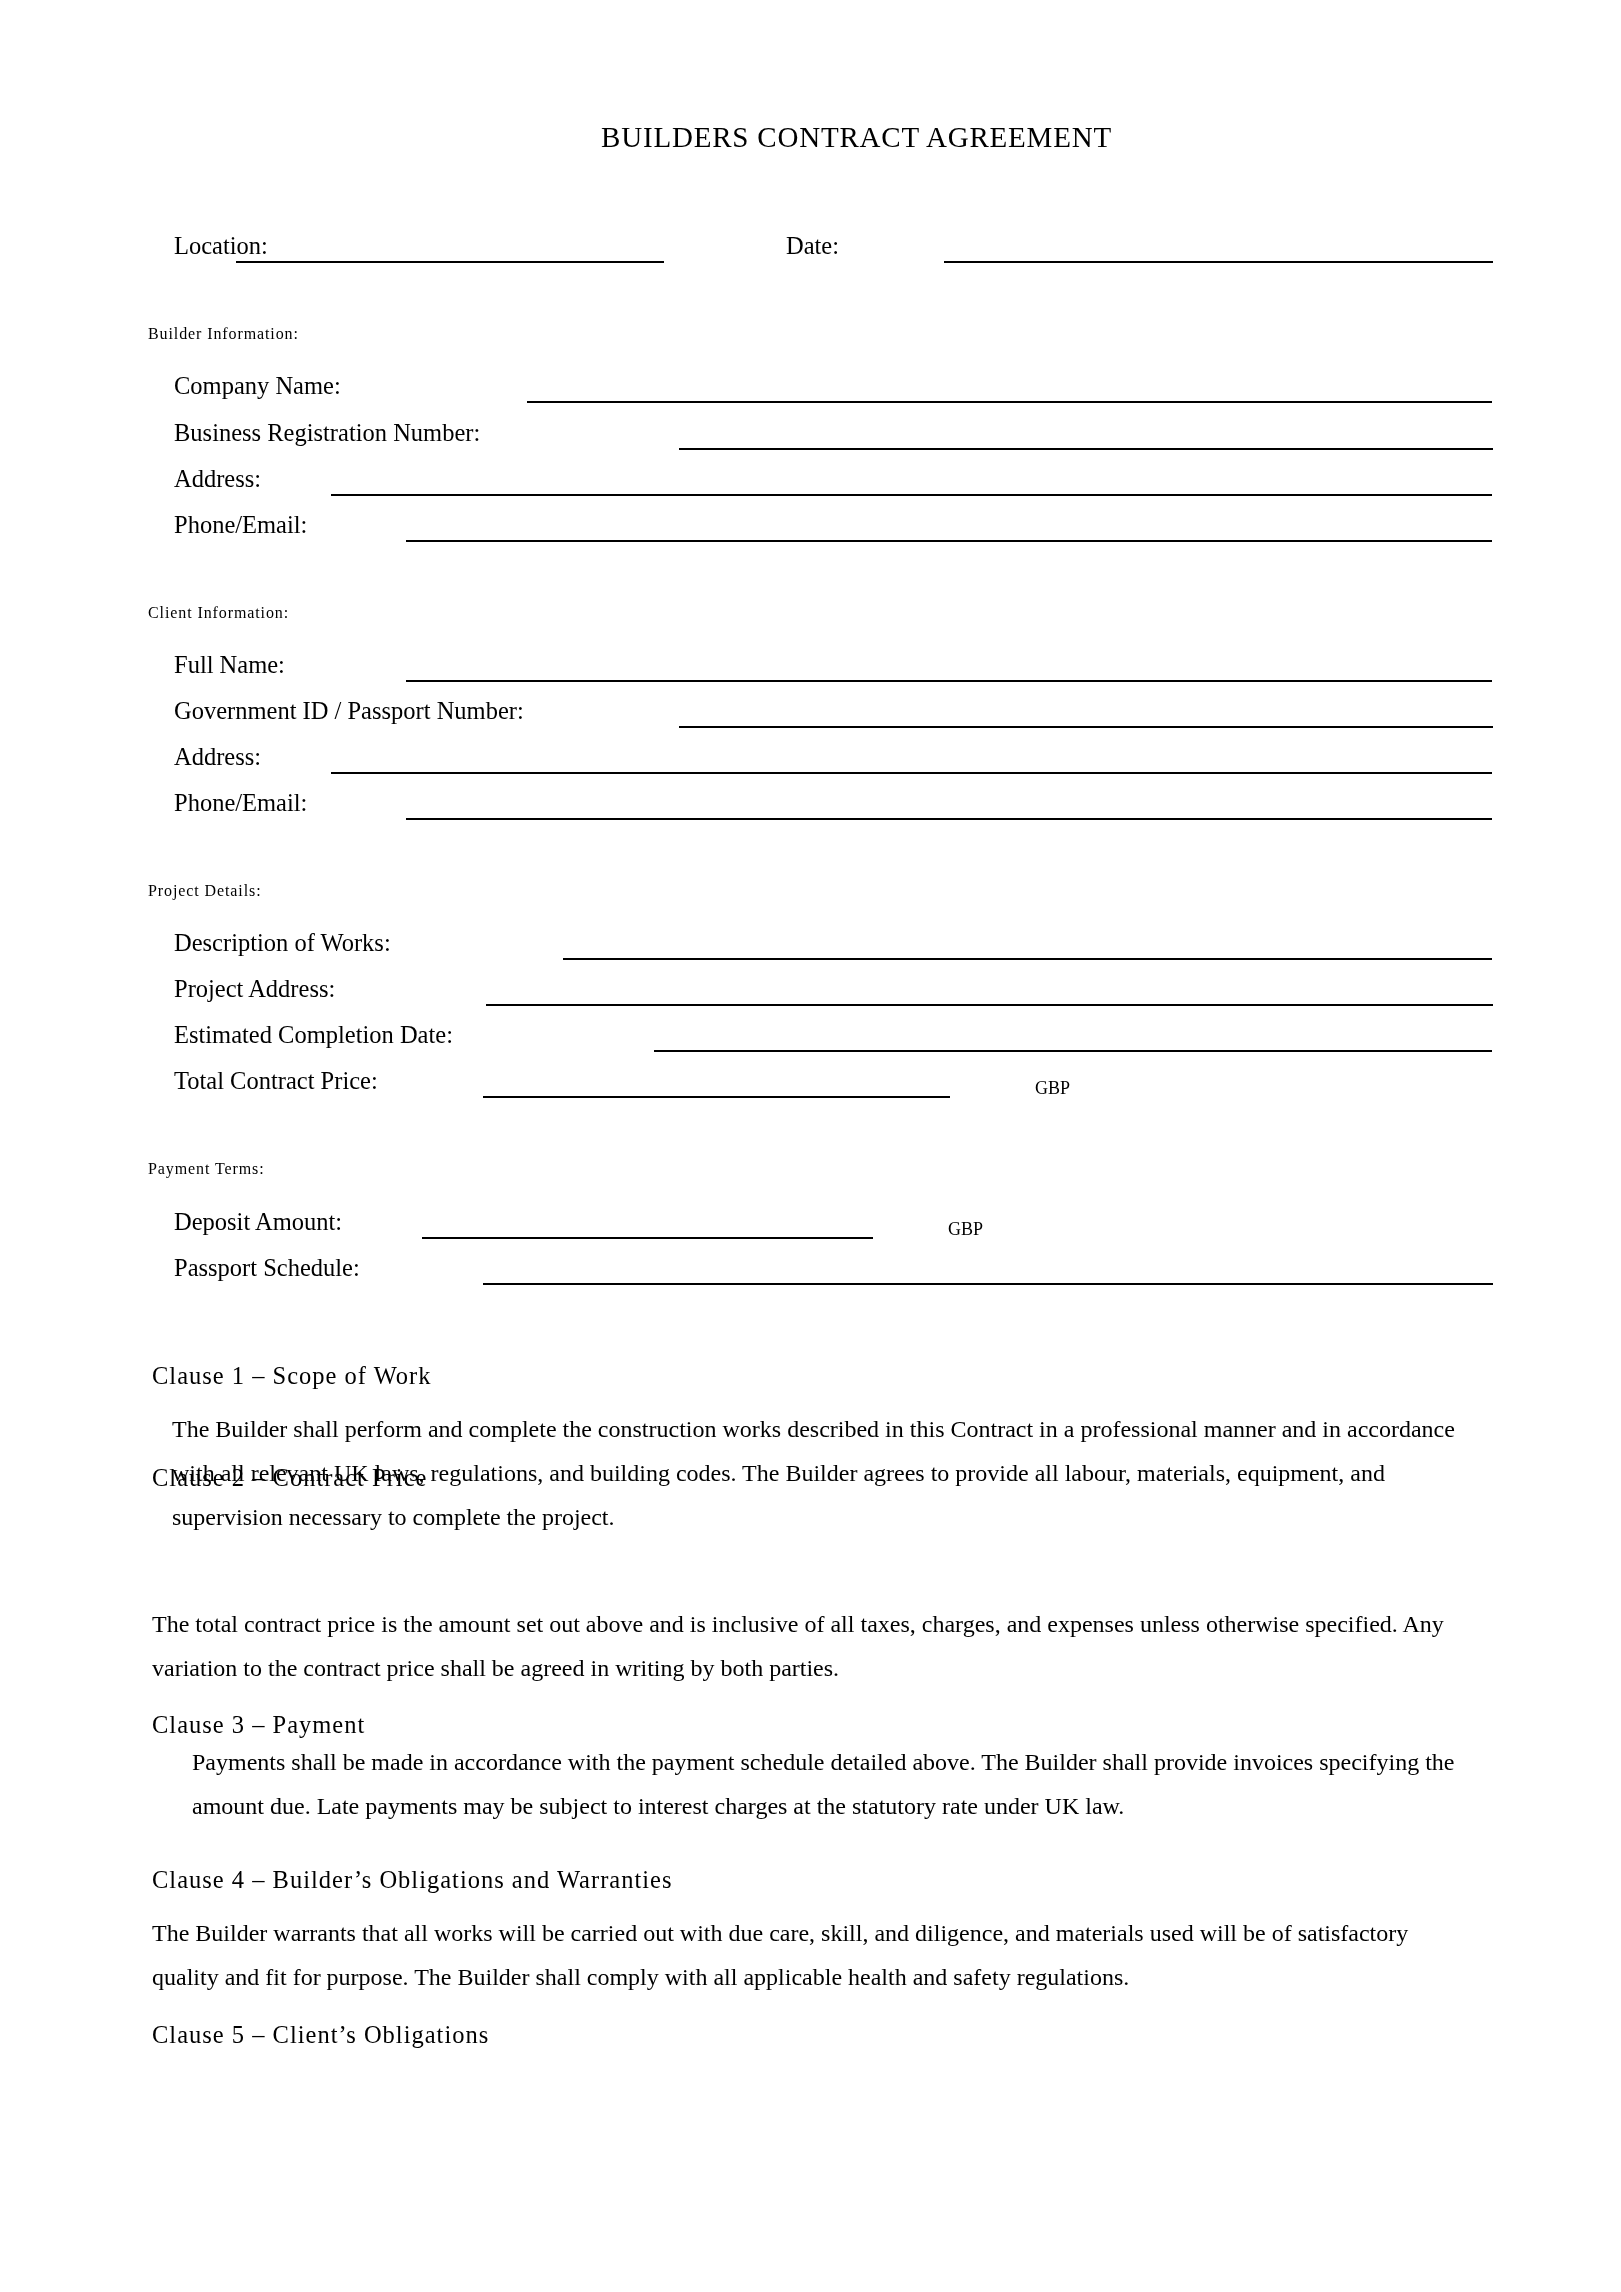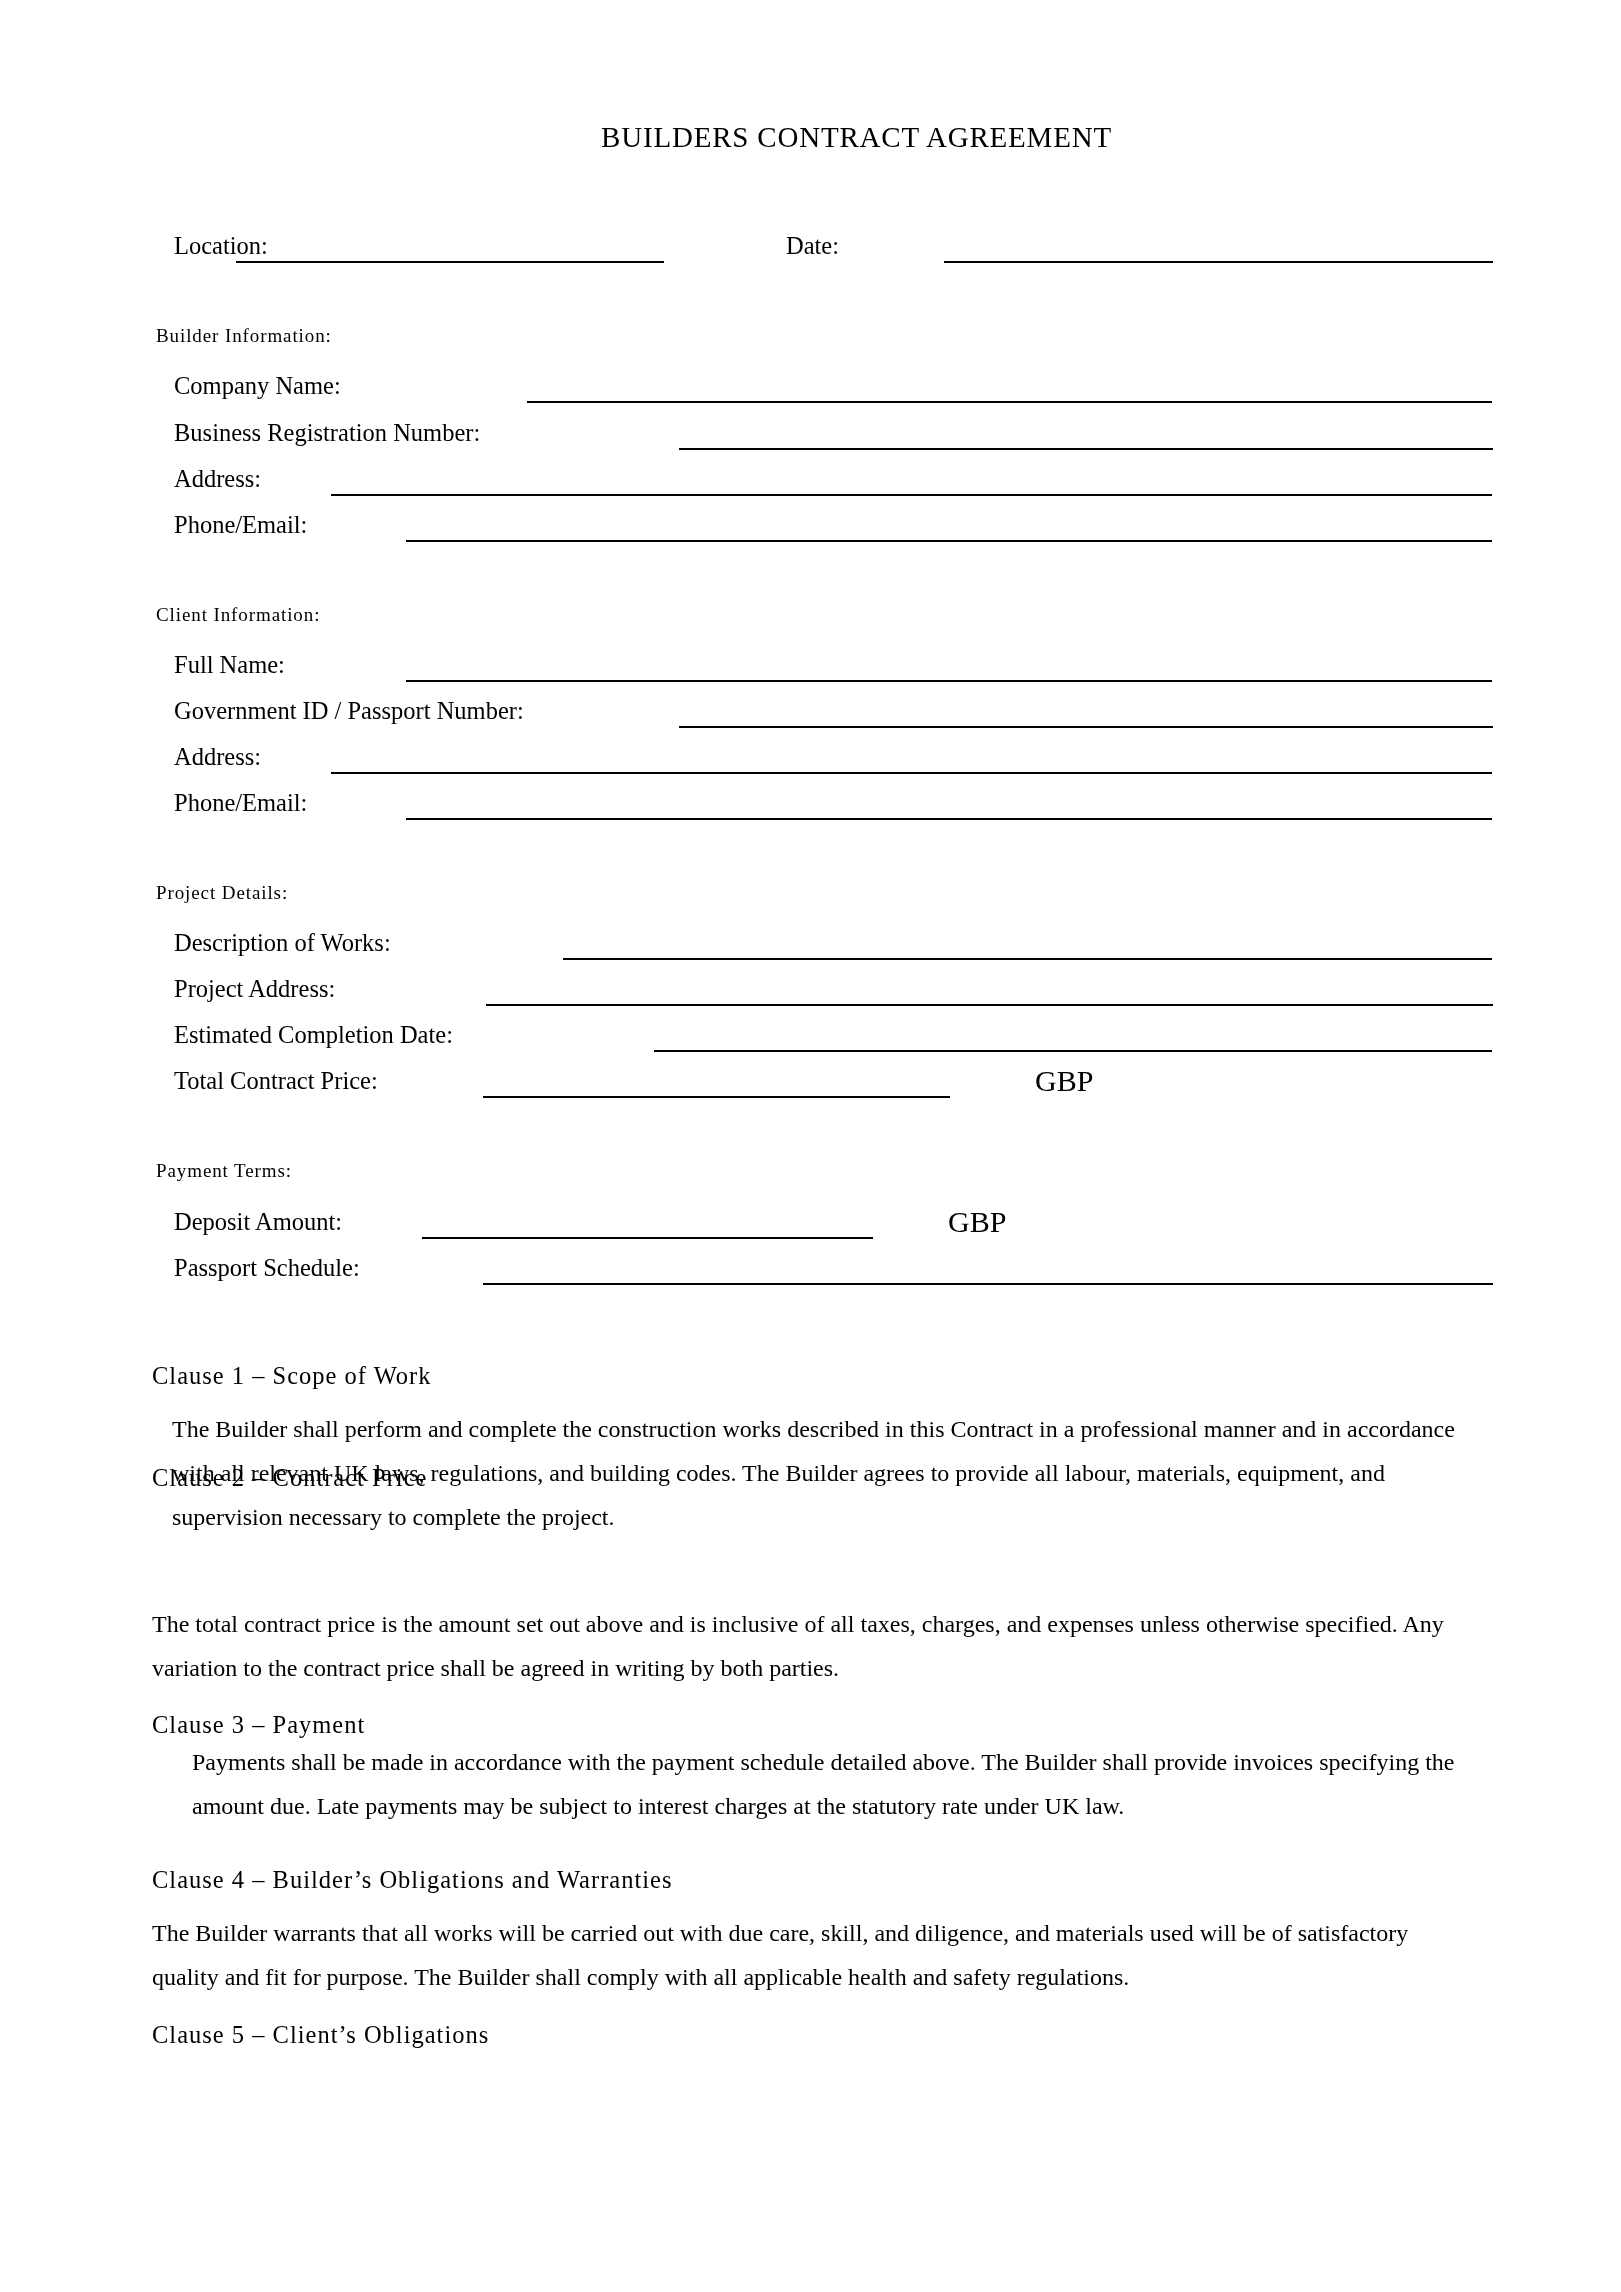--- a/index.html
+++ b/index.html
@@ -49,33 +49,33 @@
   .rule {
     position: absolute;
     bottom: 1px;
     height: 0;
     border-bottom: 2.9px solid #000000;
   }
 
   
   .section-head {
     position: absolute;
-    left: 156px;
-    font-size: 19px;
+    left: 148px;
+    font-size: 16px;
     letter-spacing: 0.9px;
     white-space: nowrap;
   }
 
   
   .suffix {
     position: absolute;
-    font-size: 30px;
+    font-size: 18px;
     white-space: nowrap;
     line-height: 29px;
-    top: 0;
+    top: 8px;
   }
 
   
   .clause-head {
     position: absolute;
     left: 152px;
     font-size: 24.5px;
     letter-spacing: 1px;
     white-space: nowrap;
   }

